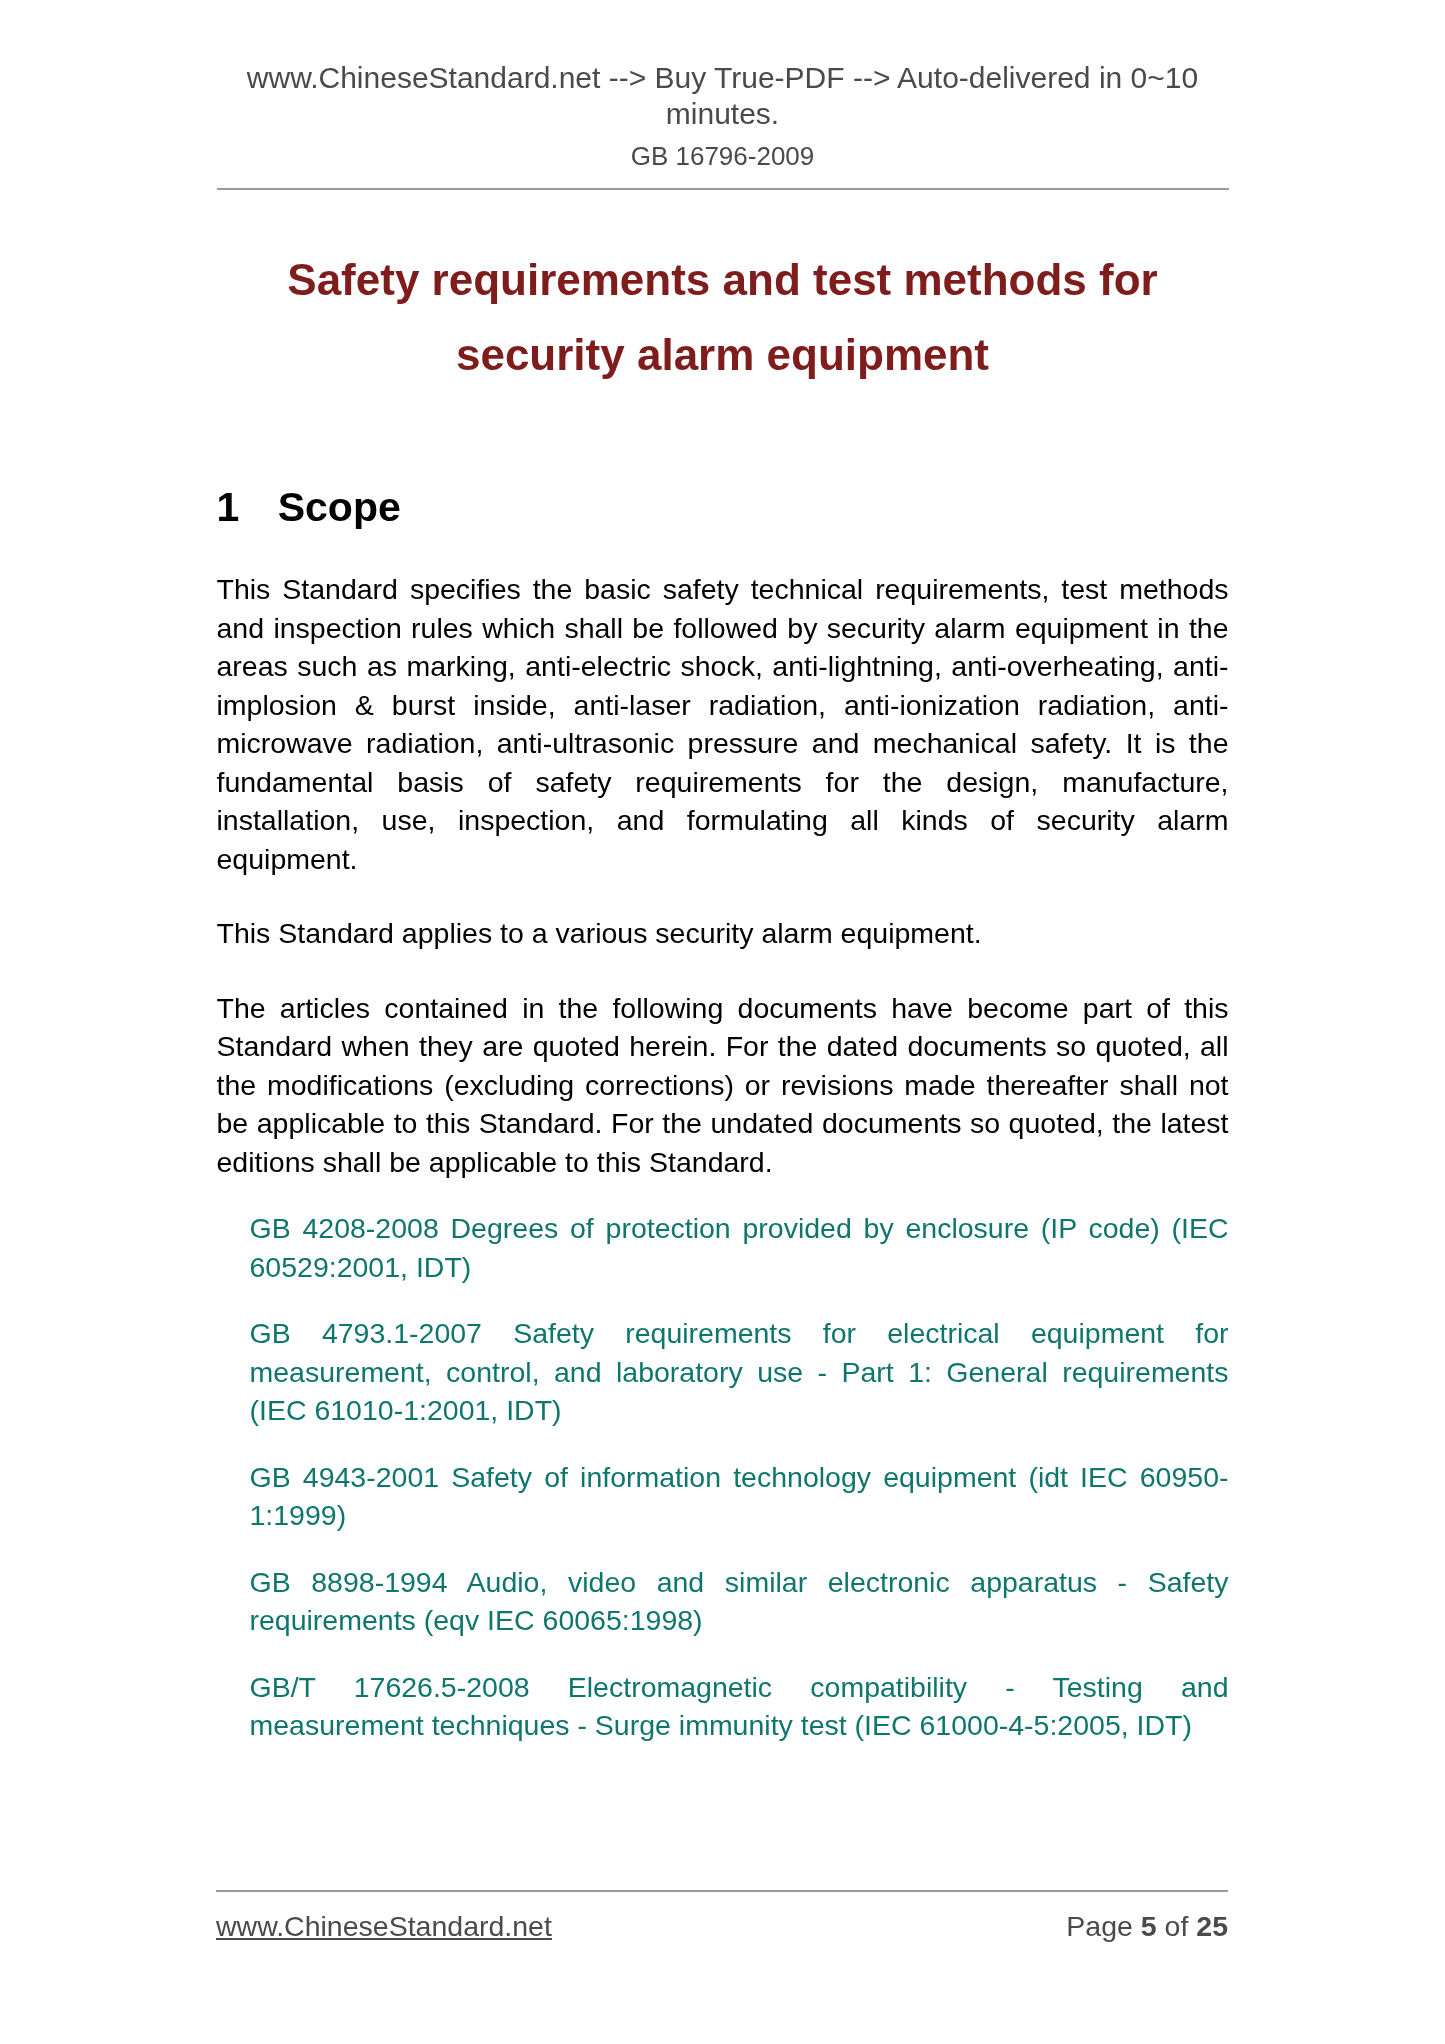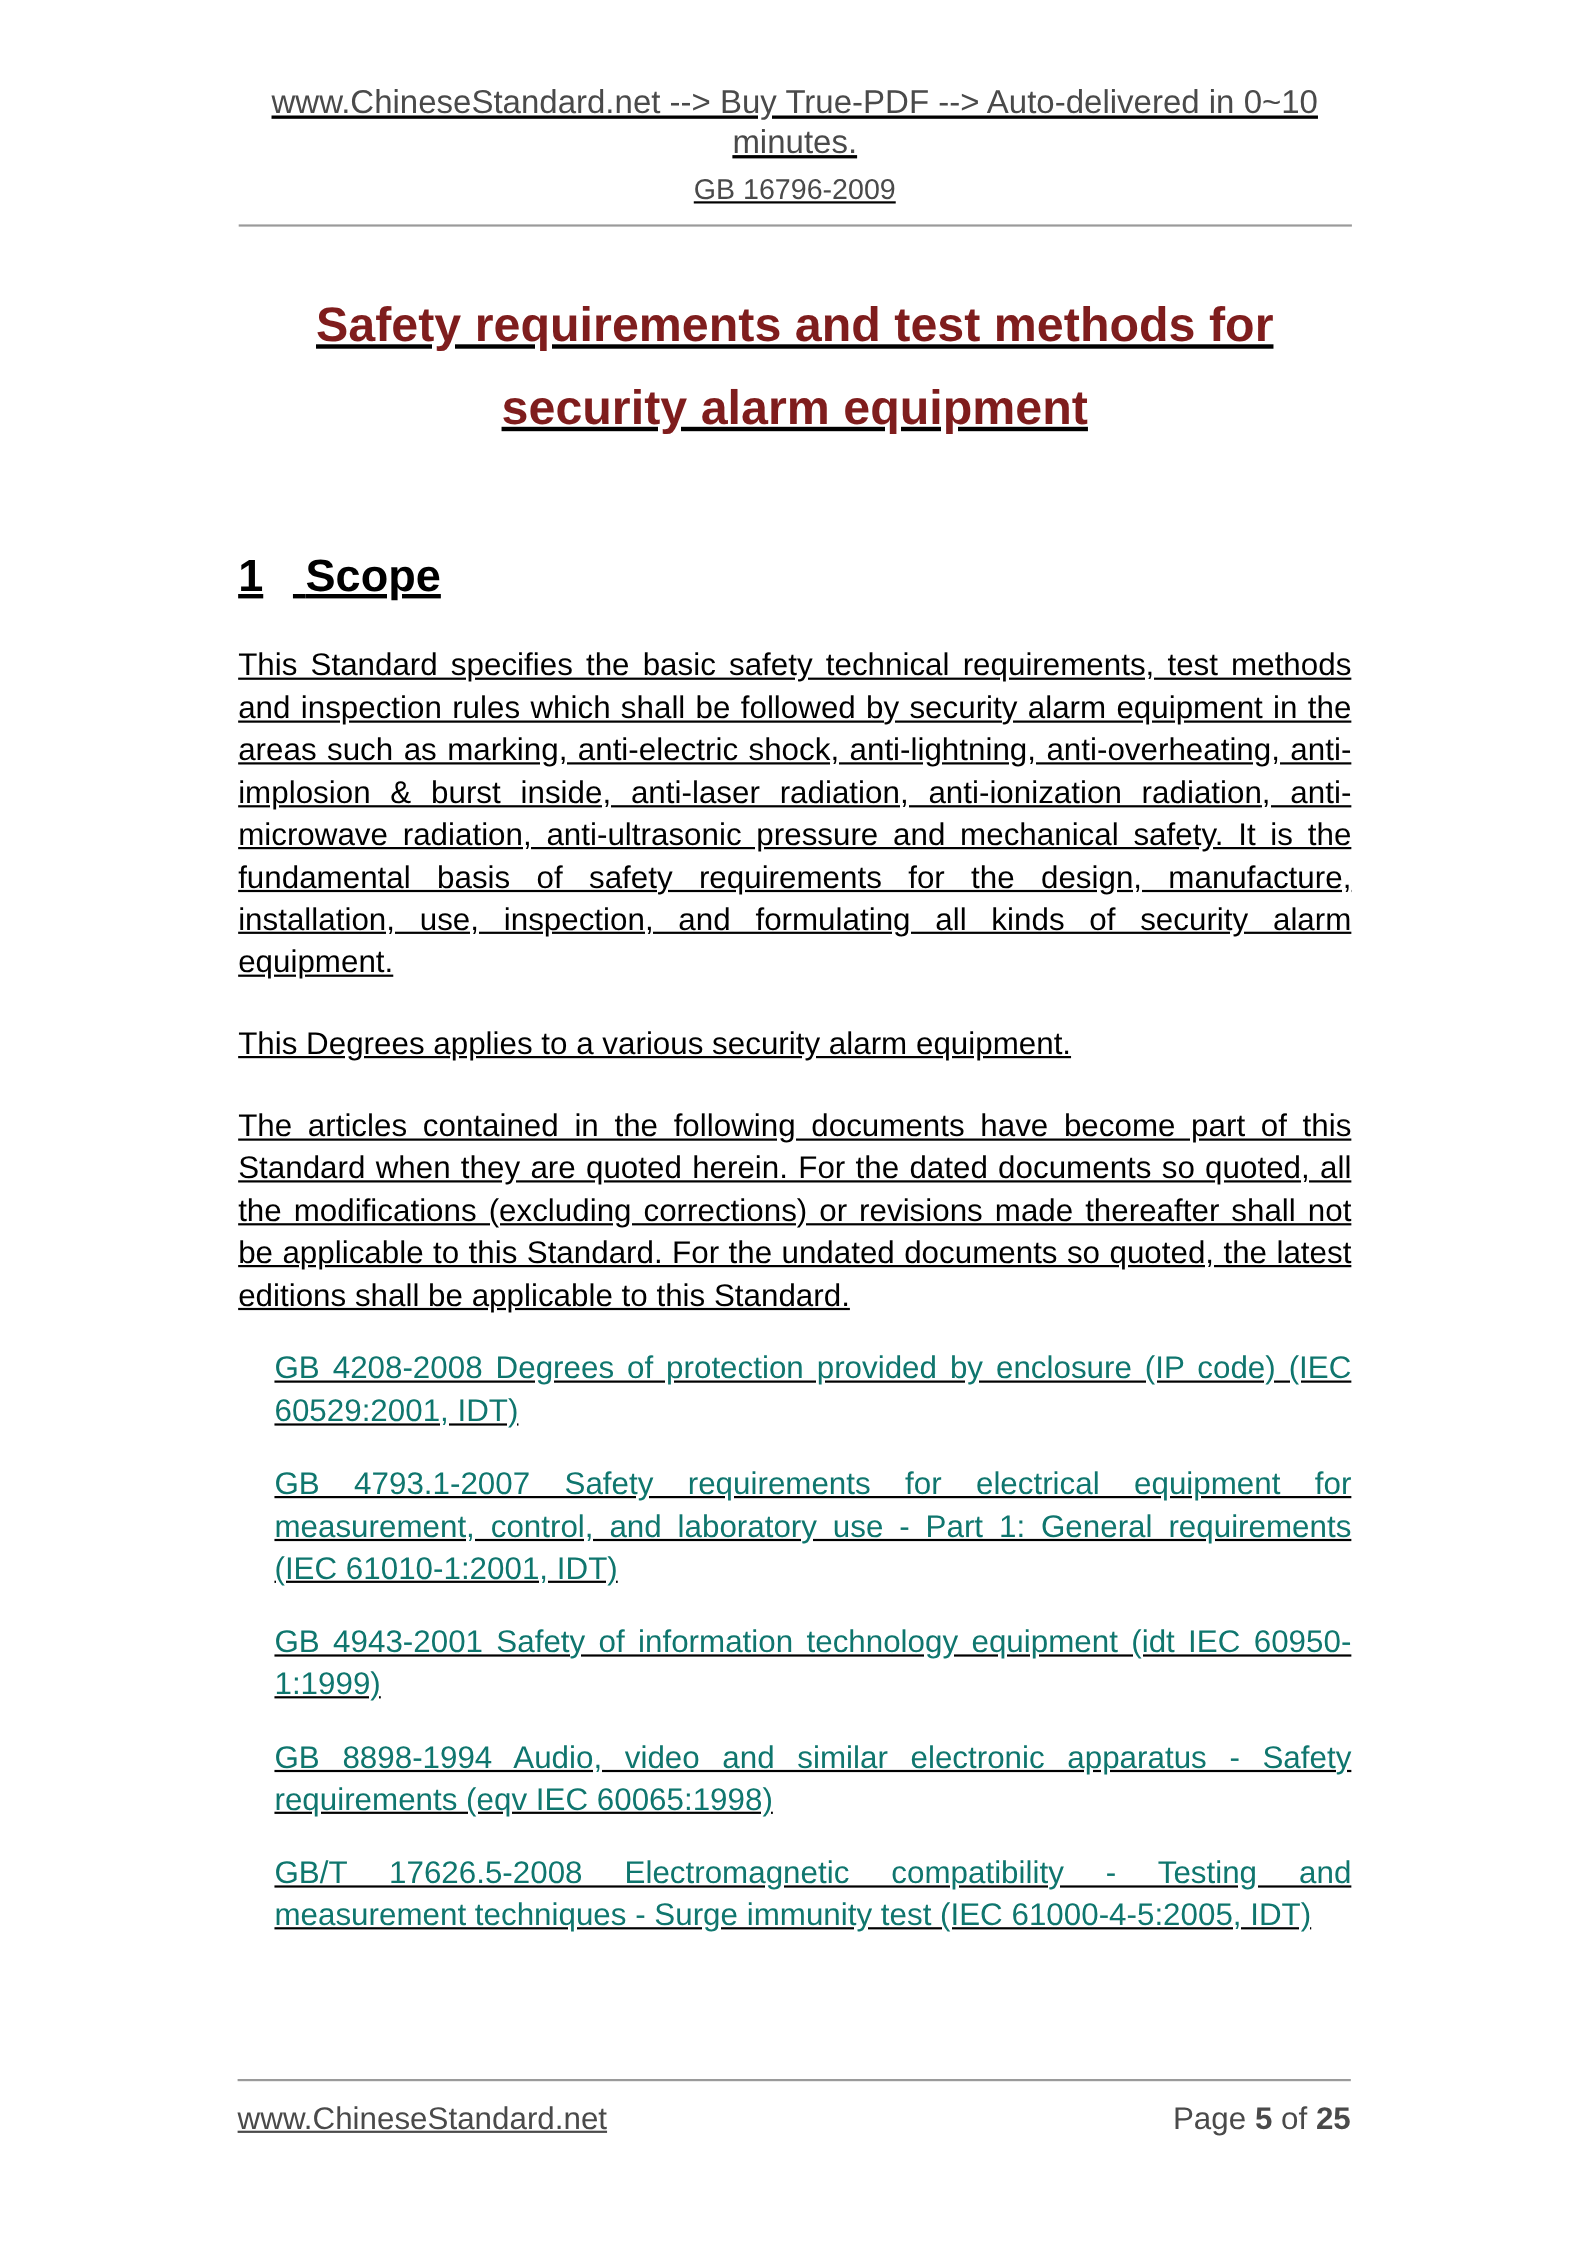--- a/index.html
+++ b/index.html
@@ -4,22 +4,21 @@
 <style>
   html, body { margin: 0; padding: 0; background: #ffffff; }
   body {
     width: 1445px; height: 2044px;
     position: relative;
     font-family: "Liberation Sans", "DejaVu Sans", sans-serif;
     color: #000000;
   }
   .content {
     width: 1012px;
-    margin: 16px auto;
-    text-decoration: underline;
+    margin: 0 auto;
   }
   .header { padding-top: 60px; text-align: center; color: #4a4a4a; }
   .header-line1 { font-size: 30px; line-height: 36px; }
   .header-line2 { font-size: 26px; line-height: 32px; margin-top: 8px; }
   .rule { height: 2px; background: #9a9a9a; }
   .rule-top { margin-top: 16px; }
   .title {
     margin: 52px 0 0 0;
     font-size: 44px;
     font-weight: 700;
@@ -90,21 +89,21 @@
       <span class="title-line">security alarm equipment</span>
     </h1>
 
     <h2 class="heading">
       <span class="hnum">1</span>
       <span>Scope</span>
     </h2>
 
     <p class="para">This Standard specifies the basic safety technical requirements, test methods and inspection rules which shall be followed by security alarm equipment in the areas such as marking, anti-electric shock, anti-lightning, anti-overheating, anti-implosion &amp; burst inside, anti-laser radiation, anti-ionization radiation, anti-microwave radiation, anti-ultrasonic pressure and mechanical safety. It is the fundamental basis of safety requirements for the design, manufacture, installation, use, inspection, and formulating all kinds of security alarm equipment.</p>
 
-    <p class="para single">This Degrees applies to a various security alarm equipment.</p>
+    <p class="para single">This Standard applies to a various security alarm equipment.</p>
 
 
     <p class="para">The articles contained in the following documents have become part of this Standard when they are quoted herein. For the dated documents so quoted, all the modifications (excluding corrections) or revisions made thereafter shall not be applicable to this Standard. For the undated documents so quoted, the latest editions shall be applicable to this Standard.</p>
 
     <p class="ref">GB 4208-2008 Degrees of protection provided by enclosure (IP code) (IEC 60529:2001, IDT)</p>
 
     <p class="ref">GB 4793.1-2007 Safety requirements for electrical equipment for measurement, control, and laboratory use - Part 1: General requirements (IEC 61010-1:2001, IDT)</p>
 
     <p class="ref">GB 4943-2001 Safety of information technology equipment (idt IEC 60950-1:1999)</p>
 

